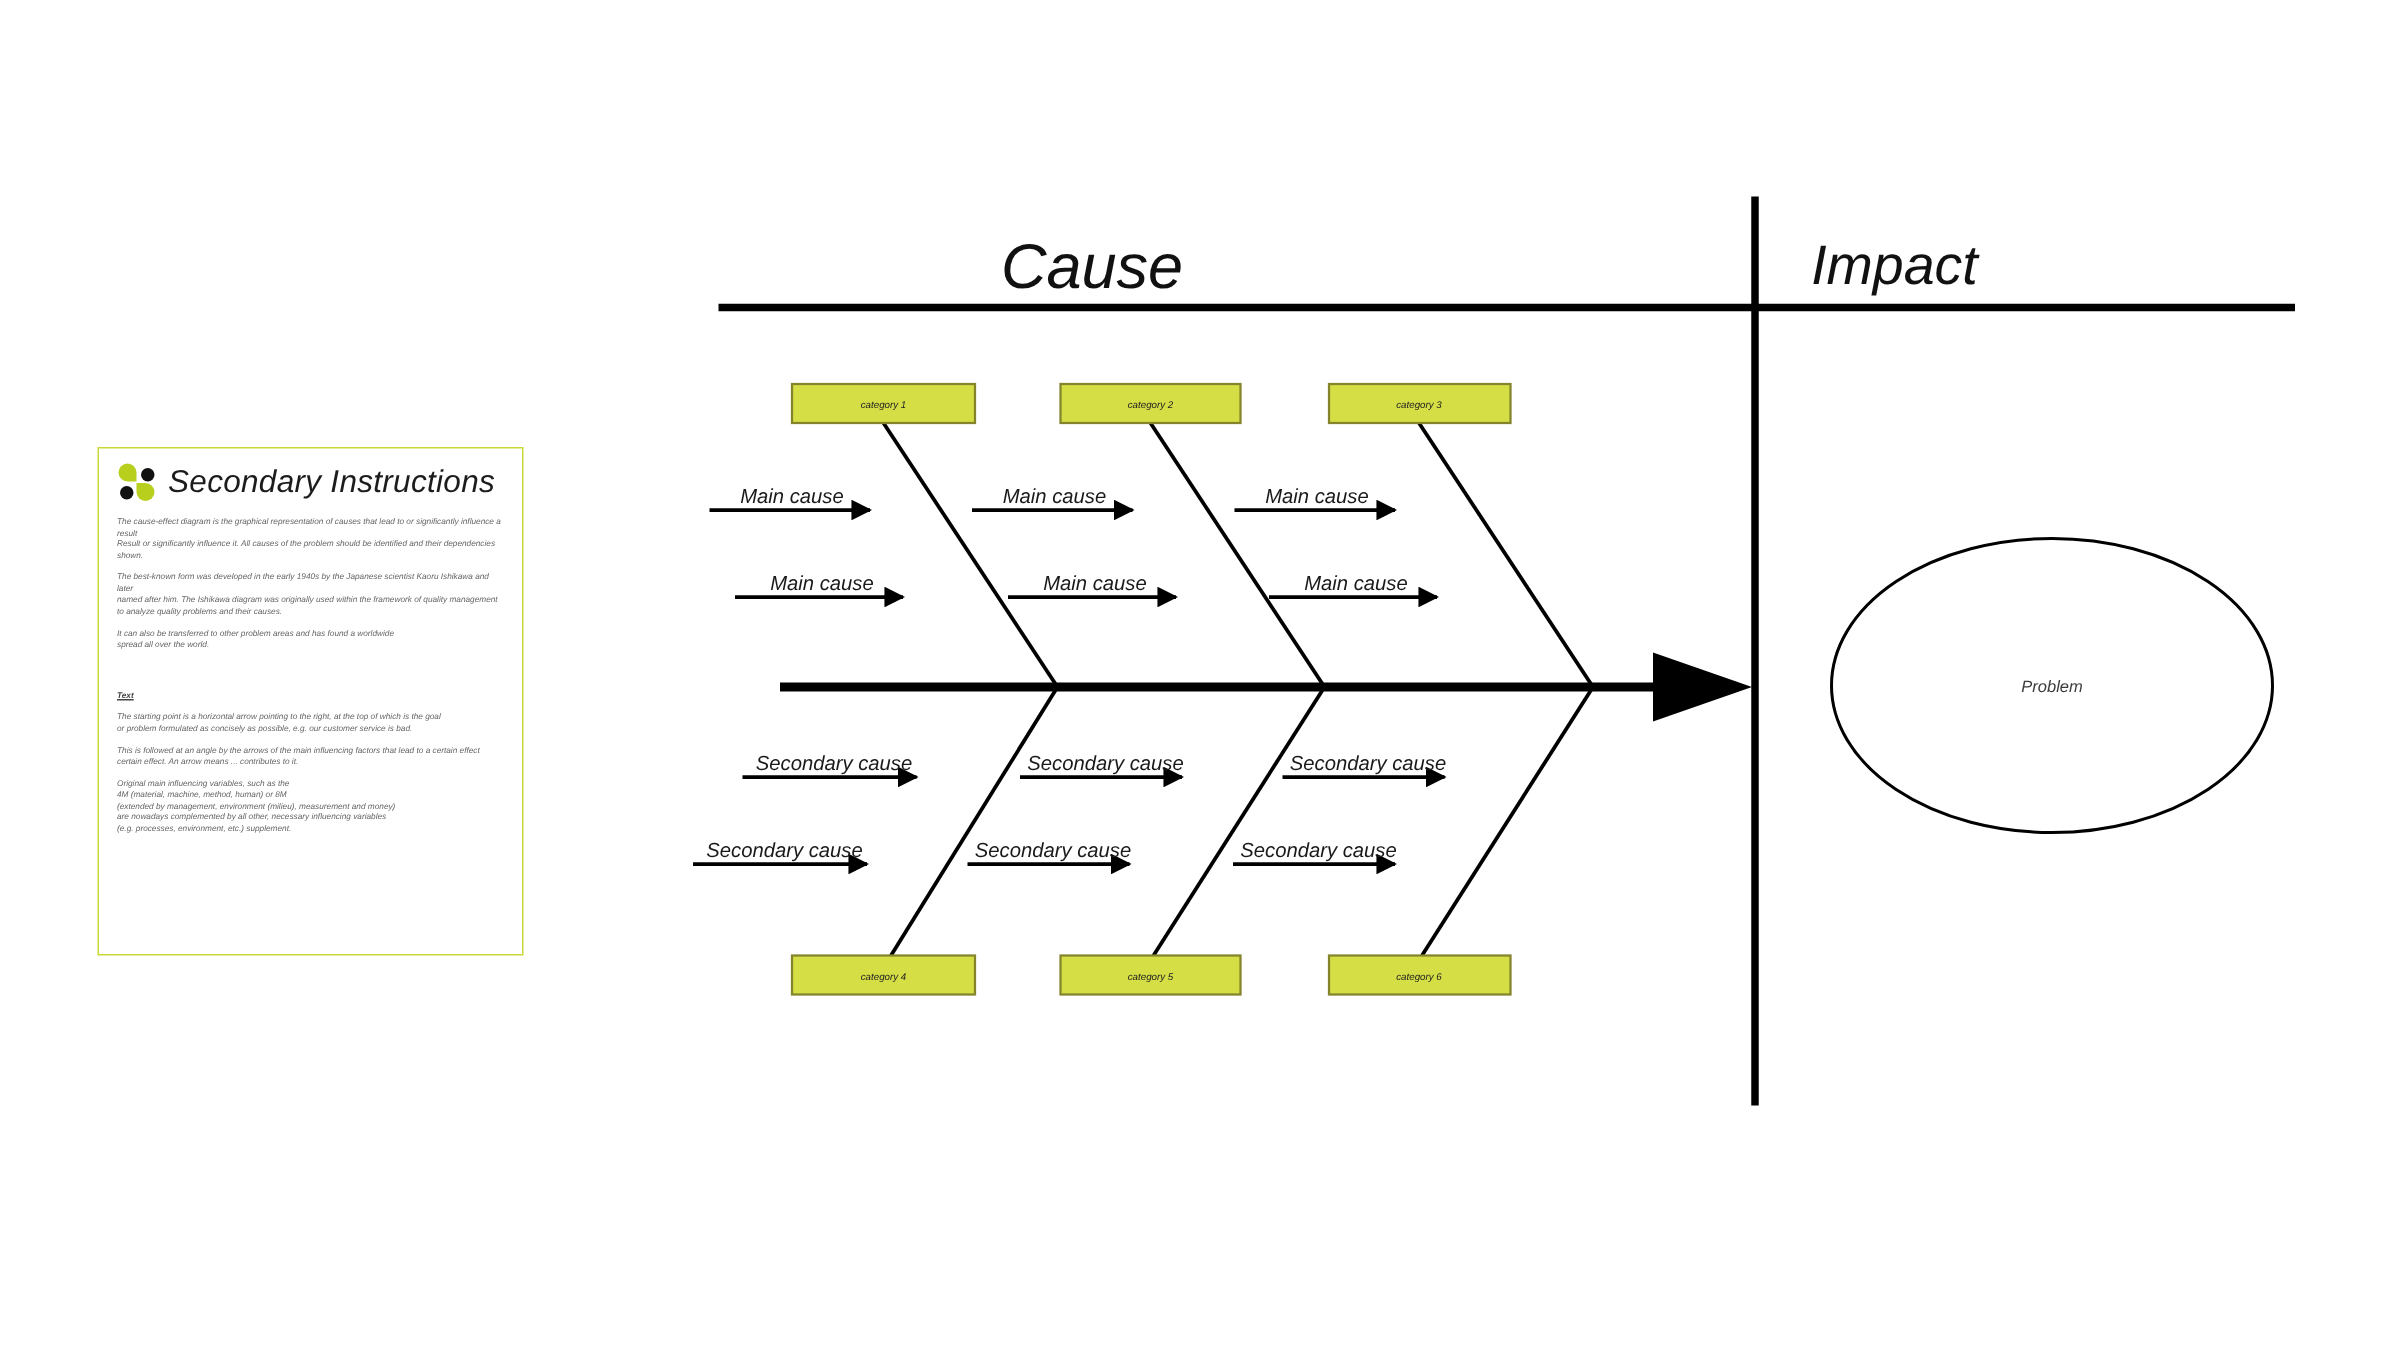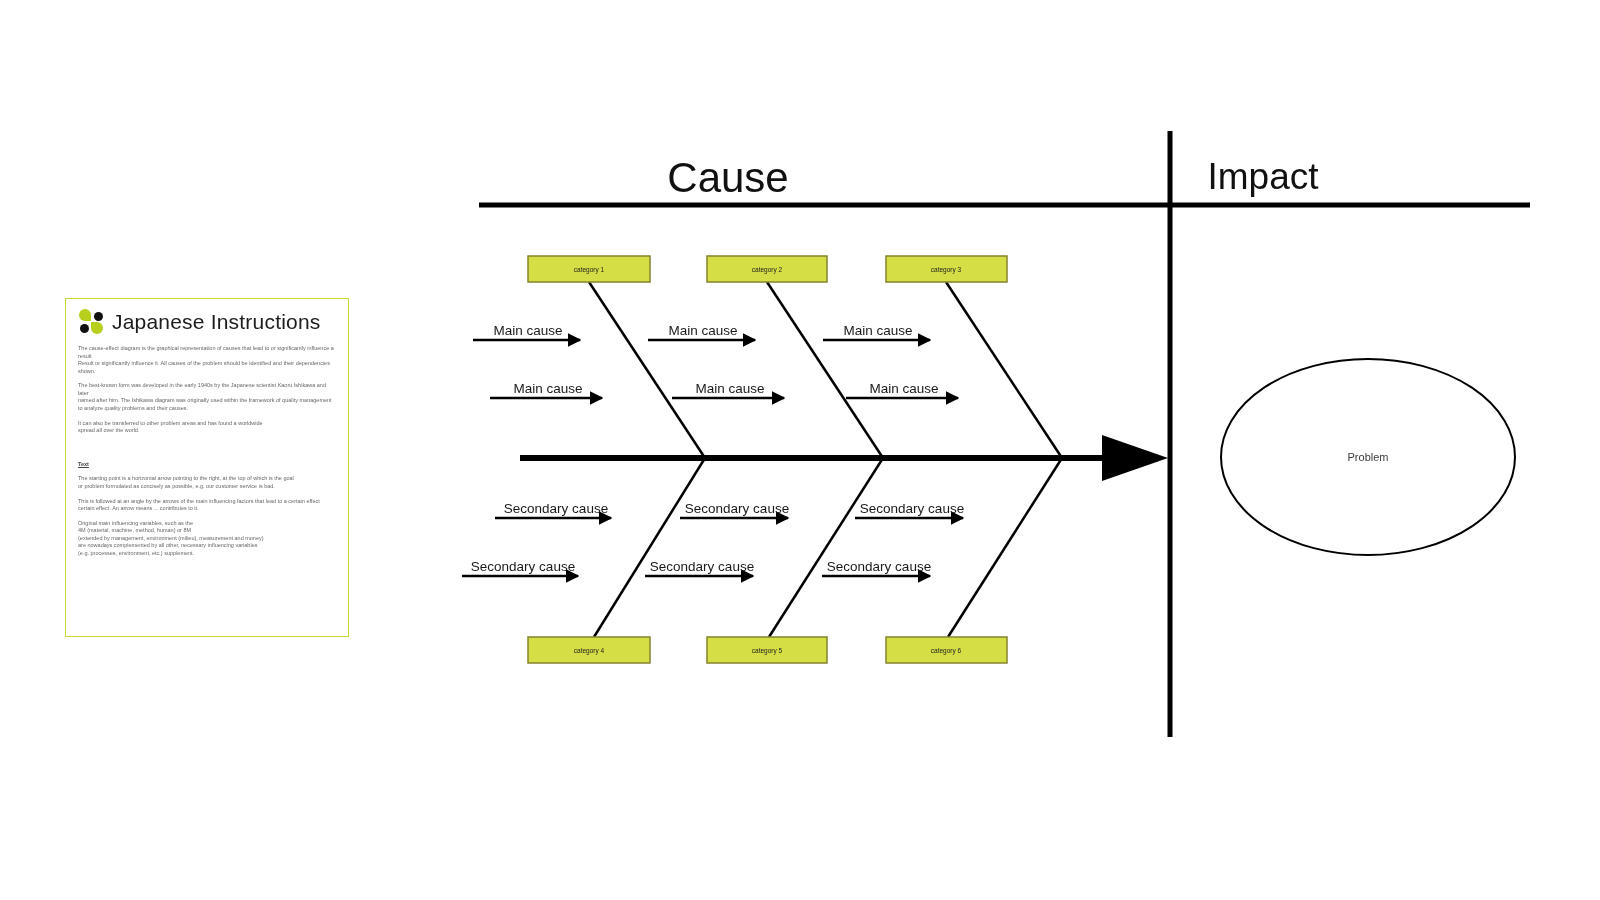--- a/index.html
+++ b/index.html
@@ -1,17 +1,17 @@
 <!DOCTYPE html>
 <html><head>
 <meta charset="utf-8">
 <style>
   html,body{margin:0;padding:0;background:#ffffff;}
   body{font-family:"Liberation Sans", sans-serif;}
-  #stage{position:relative;width:1600px;height:900px;background:#ffffff;overflow:hidden;}
+  #stage{position:relative;width:1600px;height:900px;background:#ffffff;overflow:hidden;font-style:italic;}
   #fishbone-svg{position:absolute;left:0;top:0;}
 
   
   .card{
     position:absolute;left:65px;top:298px;width:284px;height:339px;
     background:#ffffff;border:1.5px solid #c9d837;box-sizing:border-box;
     padding:10px 12px;
   }
   .card-header{display:flex;align-items:center;gap:8px;}
   .logo{position:relative;width:26px;height:26px;flex:0 0 auto;}
@@ -125,21 +125,21 @@
   </svg>
 
   <div class="card">
     <div class="card-header">
       <div class="logo">
         <span class="leaf-tl"></span>
         <span class="dot-tr"></span>
         <span class="dot-bl"></span>
         <span class="leaf-br"></span>
       </div>
-      <div class="card-title">Japanese Instructions</div>
+      <div class="card-title">Secondary Instructions</div>
     </div>
     <div class="card-body">
       <p>The cause-effect diagram is the graphical representation of causes that lead to or significantly influence a result
 Result or significantly influence it. All causes of the problem should be identified and their dependencies shown.</p>
       <p>The best-known form was developed in the early 1940s by the Japanese scientist Kaoru Ishikawa and later
 named after him. The Ishikawa diagram was originally used within the framework of quality management
 to analyze quality problems and their causes.</p>
       <p>It can also be transferred to other problem areas and has found a worldwide
 spread all over the world.</p>
       <p class="mini-heading gap-top">Text</p>

